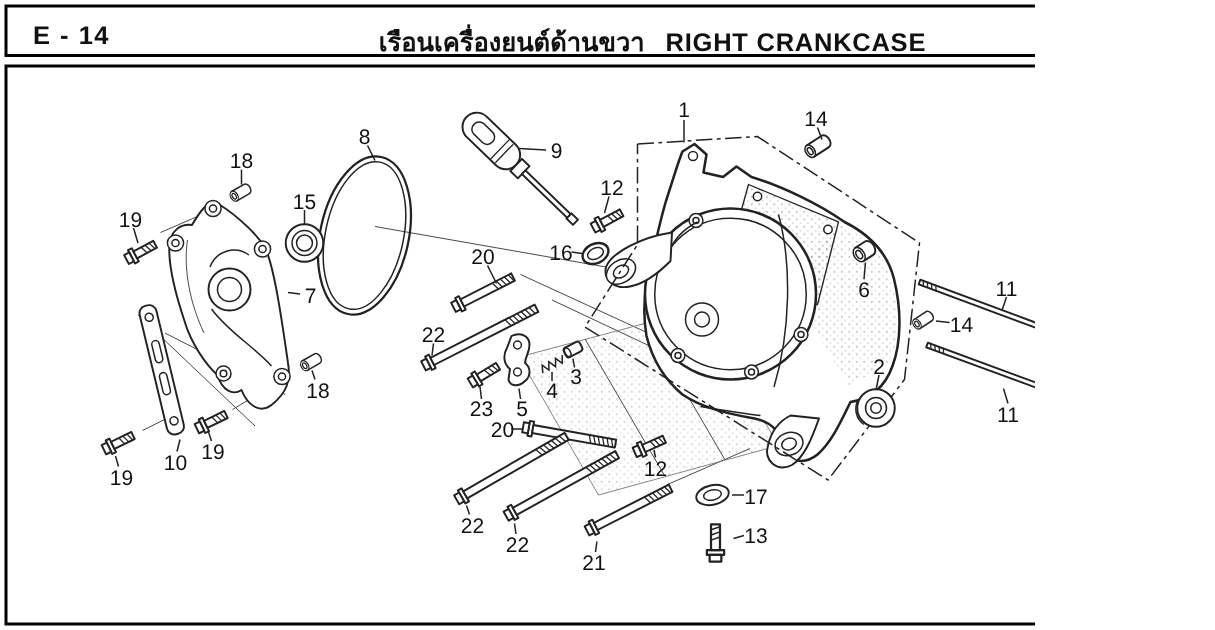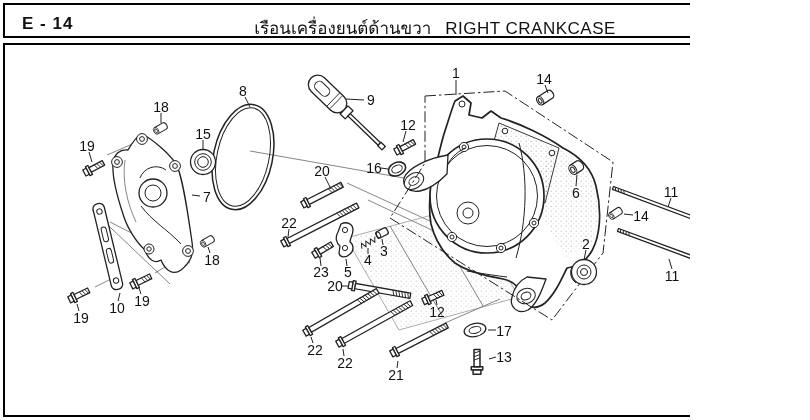--- a/index.html
+++ b/index.html
@@ -2,21 +2,21 @@
 <html><head>
 <meta charset="utf-8">
 <style>
   html,body{margin:0;padding:0;background:#fff;}
   .page{position:relative;width:690px;height:420px;background:#fff;
         font-family:"Liberation Sans",sans-serif;overflow:hidden;}
   .box{position:absolute;left:3px;width:804px;border:2px solid #000;box-sizing:border-box;background:#fff;}
   .header-box{top:3px;height:35px;}
   .content-box{top:43px;height:374px;}
   .page-code{position:absolute;left:17px;top:9px;font-size:17px;font-weight:700;color:#111;letter-spacing:1px;}
-  .title-wrap{position:absolute;left:70px;right:10px;top:9px;text-align:center;font-size:17px;font-weight:400;color:#111;white-space:nowrap;}
+  .title-wrap{position:absolute;left:70px;right:10px;top:9px;text-align:center;font-size:17px;font-weight:700;color:#111;white-space:nowrap;}
   .title-wrap .en{margin-left:14px;letter-spacing:.5px;}
   svg.diagram{position:absolute;left:0;top:0;}
   .w{fill:#fff;stroke:#222;stroke-width:1.3;stroke-linejoin:round;}
   .w2{fill:#fff;stroke:#222;stroke-width:1.7;stroke-linejoin:round;}
   .n{fill:none;stroke:#222;stroke-width:1;}
   .nw{fill:#fff;stroke:#222;stroke-width:1;}
   .t{fill:none;stroke:#222;stroke-width:.85;}
   .thin{fill:none;stroke:#444;stroke-width:.65;}
   .dd{fill:none;stroke:#222;stroke-width:1;stroke-dasharray:11 3 2.5 3;}
   .leader{stroke:#222;stroke-width:1;}

